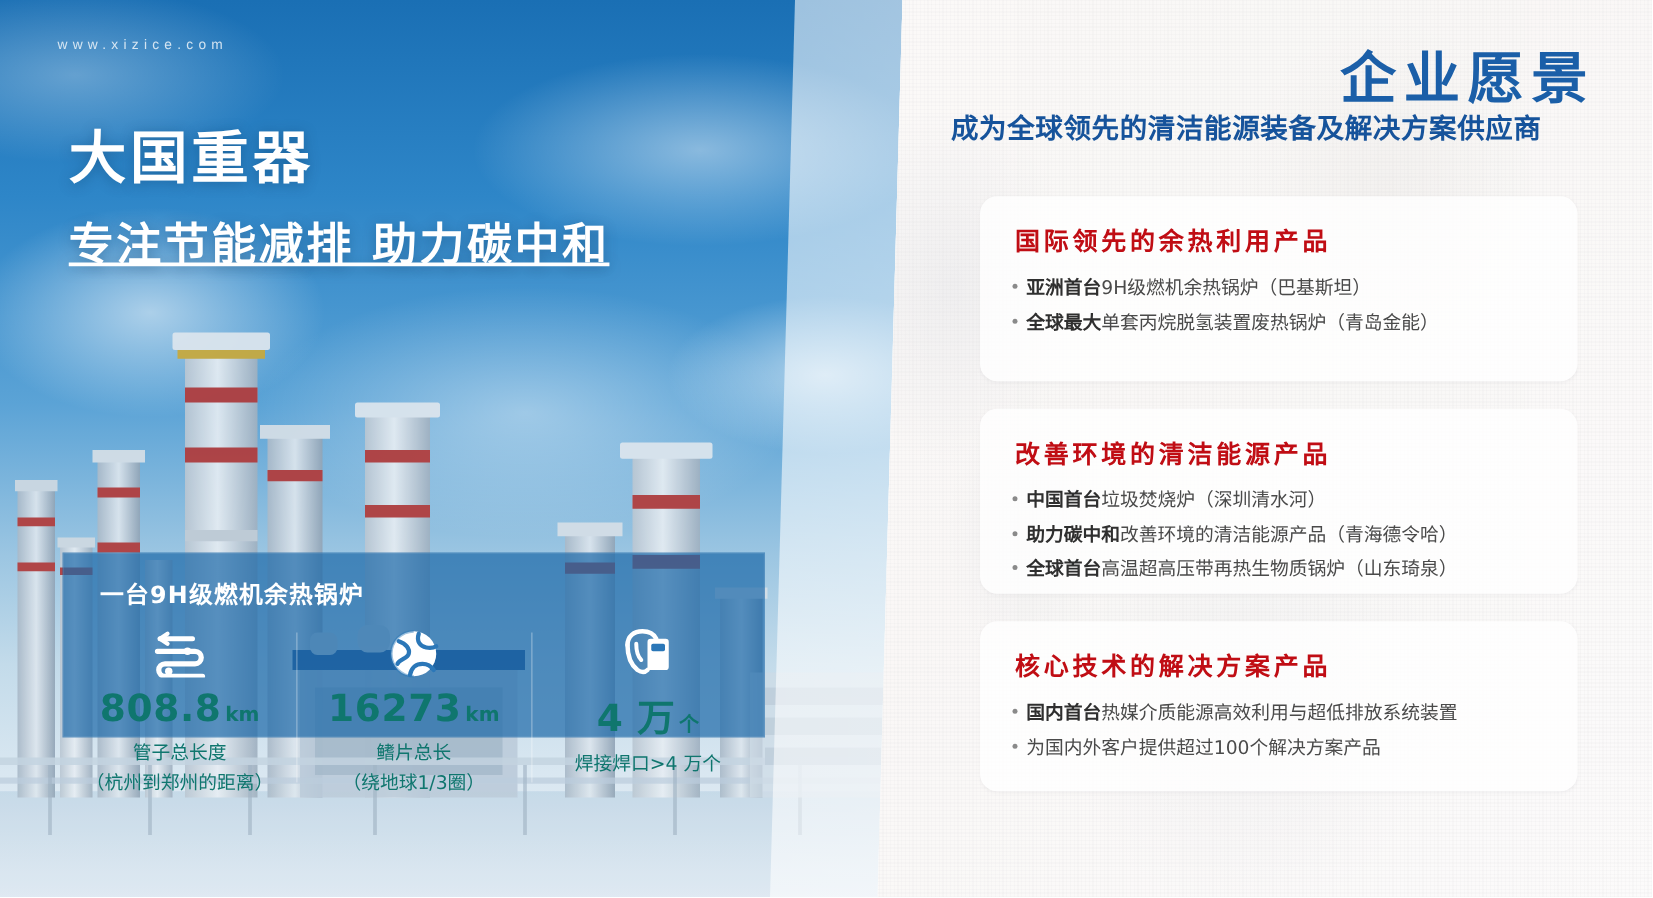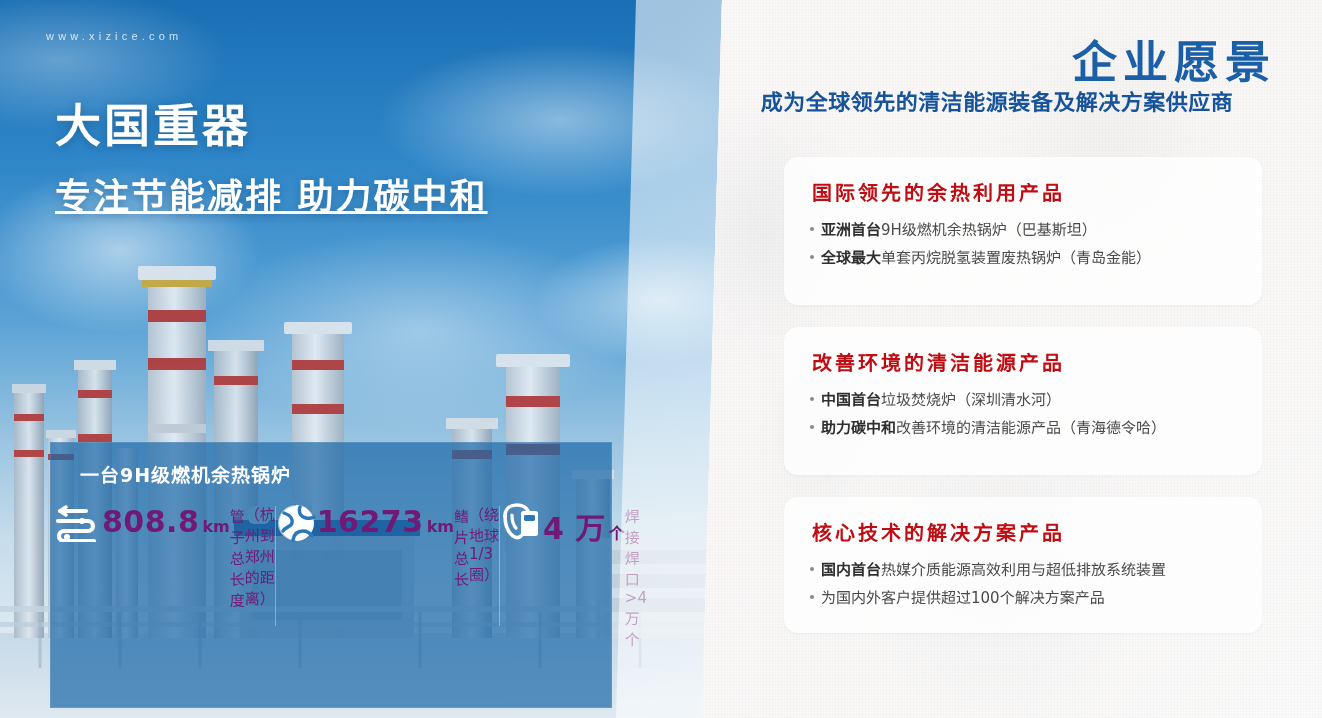--- a/index.html
+++ b/index.html
@@ -49,36 +49,36 @@
   }
   .headline .h2{
     margin-top:22px;
     font-size:36px;font-weight:bold;letter-spacing:2px;line-height:1.2;
     font-family:"DejaVu Sans","Liberation Sans",sans-serif;
     text-decoration:underline;
   }
 
   
   .stats{
-    position:absolute;left:50px;top:442px;width:562px;height:266px;
+    position:absolute;left:50px;top:442px;width:562px;height:148px;
     background:rgba(27,104,168,.70);
     box-shadow:inset 0 0 0 1px rgba(255,255,255,.10);
   }
   .stats-title{
     position:absolute;left:30px;top:18px;color:#fff;
     font-size:19px;font-weight:bold;letter-spacing:1px;
     font-family:"DejaVu Sans","Liberation Sans",sans-serif;
   }
   .stats-row{
     position:absolute;left:0;top:58px;width:562px;height:148px;
     display:flex;
   }
   .stat{
-    flex:1;position:relative;display:flex;flex-direction:row;
-    justify-content:flex-start;color:#701a75;
+    flex:1;position:relative;display:flex;flex-direction:column;
+    align-items:center;justify-content:flex-start;color:#0f766e;
   }
   .stat + .stat::before{
     content:"";position:absolute;left:0;top:6px;width:1px;height:120px;
     background:rgba(255,255,255,.35);
   }
   .stat-icon{height:46px;display:flex;align-items:center;justify-content:center;}
   .stat-icon svg{display:block;}
   .stat-value{
     margin-top:4px;white-space:nowrap;
     font-family:"DejaVu Sans","Liberation Sans",sans-serif;
@@ -352,20 +352,24 @@
       <div class="card-title">改善环境的清洁能源产品</div>
       <div class="bullets">
         <div class="bullet">
           <span class="dot"></span>
           <span><span class="b-strong">中国首台</span><span class="b-rest">垃圾焚烧炉（深圳清水河）</span></span>
         </div>
         <div class="bullet">
           <span class="dot"></span>
           <span><span class="b-strong">助力碳中和</span><span class="b-rest">改善环境的清洁能源产品（青海德令哈）</span></span>
         </div>
+        <div class="bullet">
+          <span class="dot"></span>
+          <span><span class="b-strong">全球首台</span><span class="b-rest">高温超高压带再热生物质锅炉（山东琦泉）</span></span>
+        </div>
       </div>
     </div>
 
     <div class="card card-3">
       <div class="card-title">核心技术的解决方案产品</div>
       <div class="bullets">
         <div class="bullet">
           <span class="dot"></span>
           <span><span class="b-strong">国内首台</span><span class="b-rest">热媒介质能源高效利用与超低排放系统装置</span></span>
         </div>

